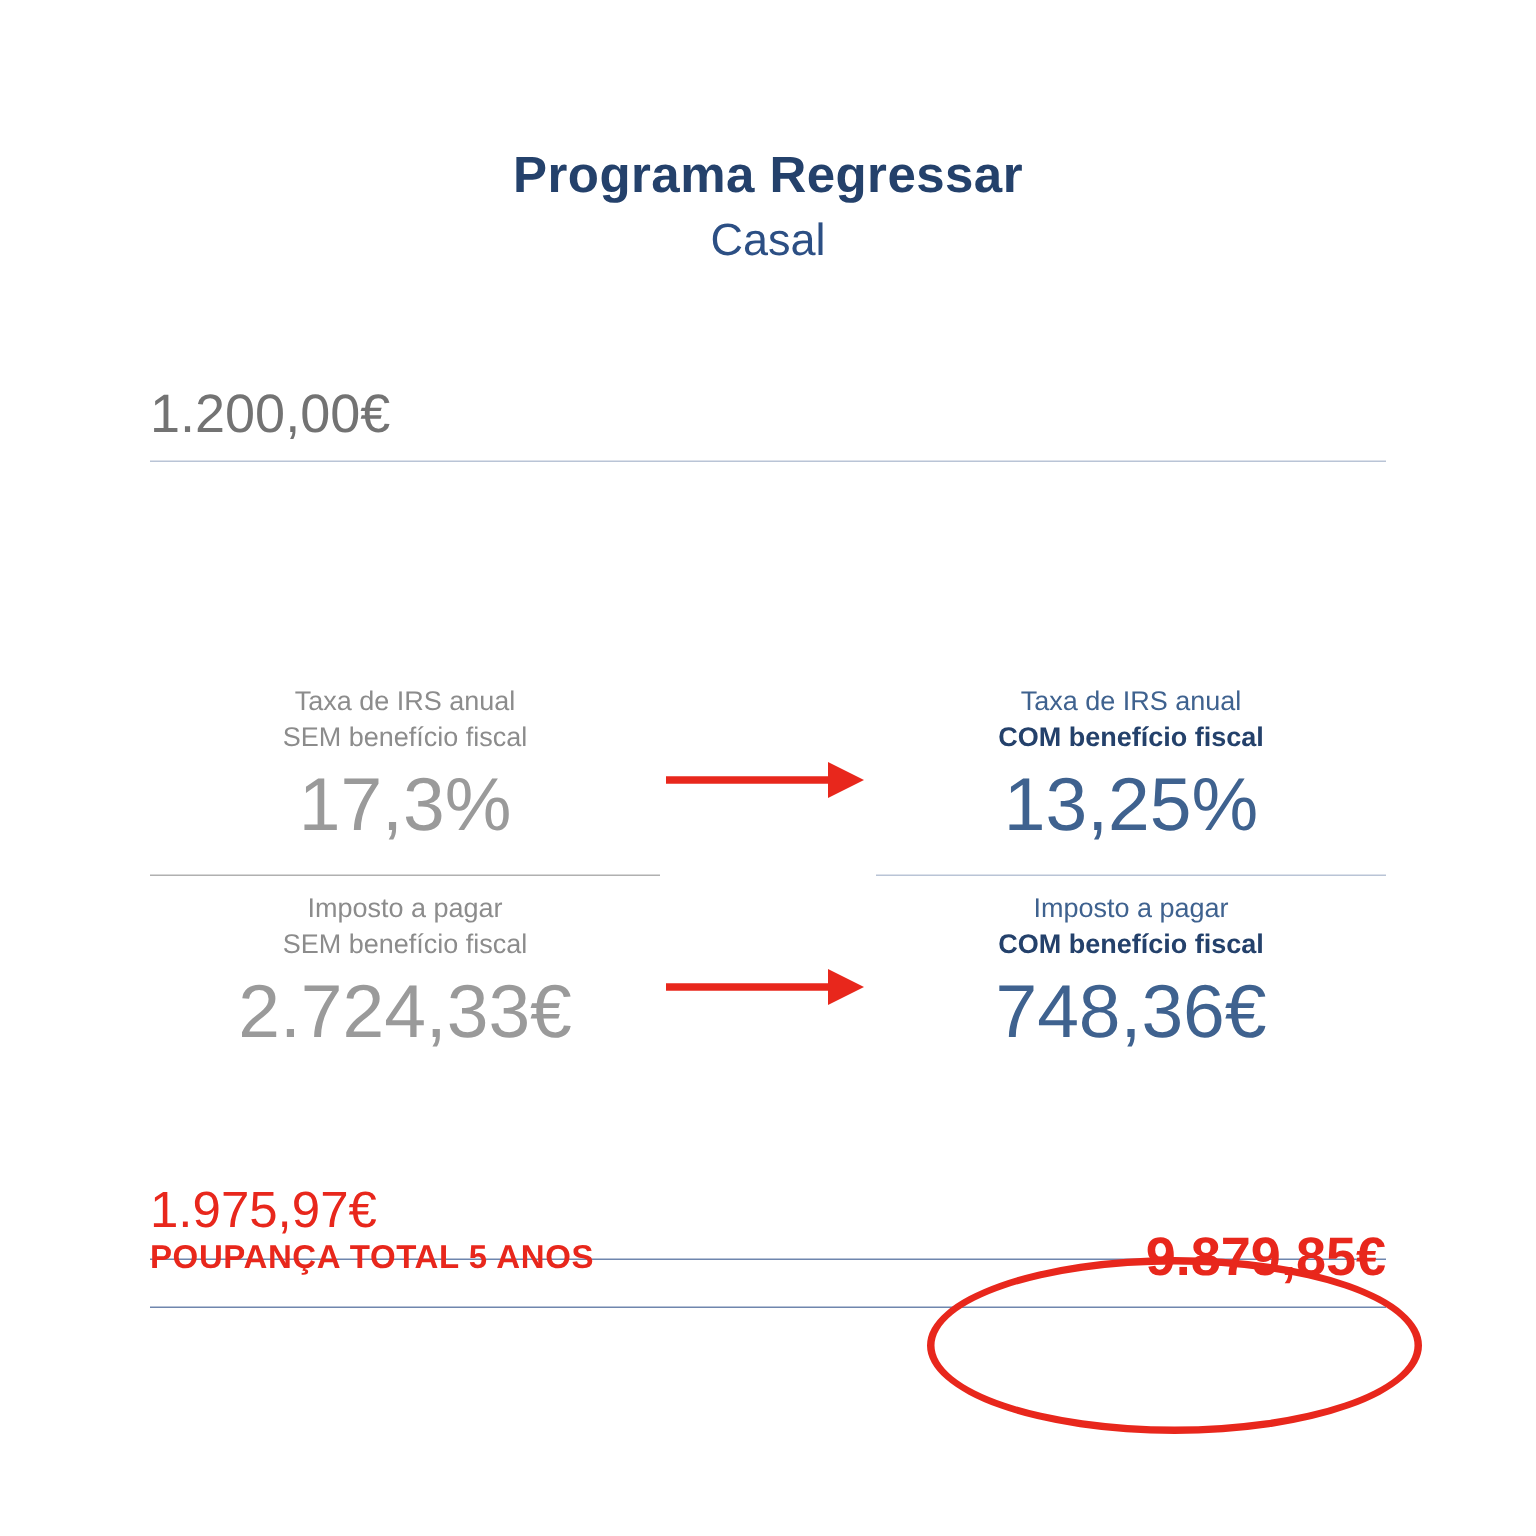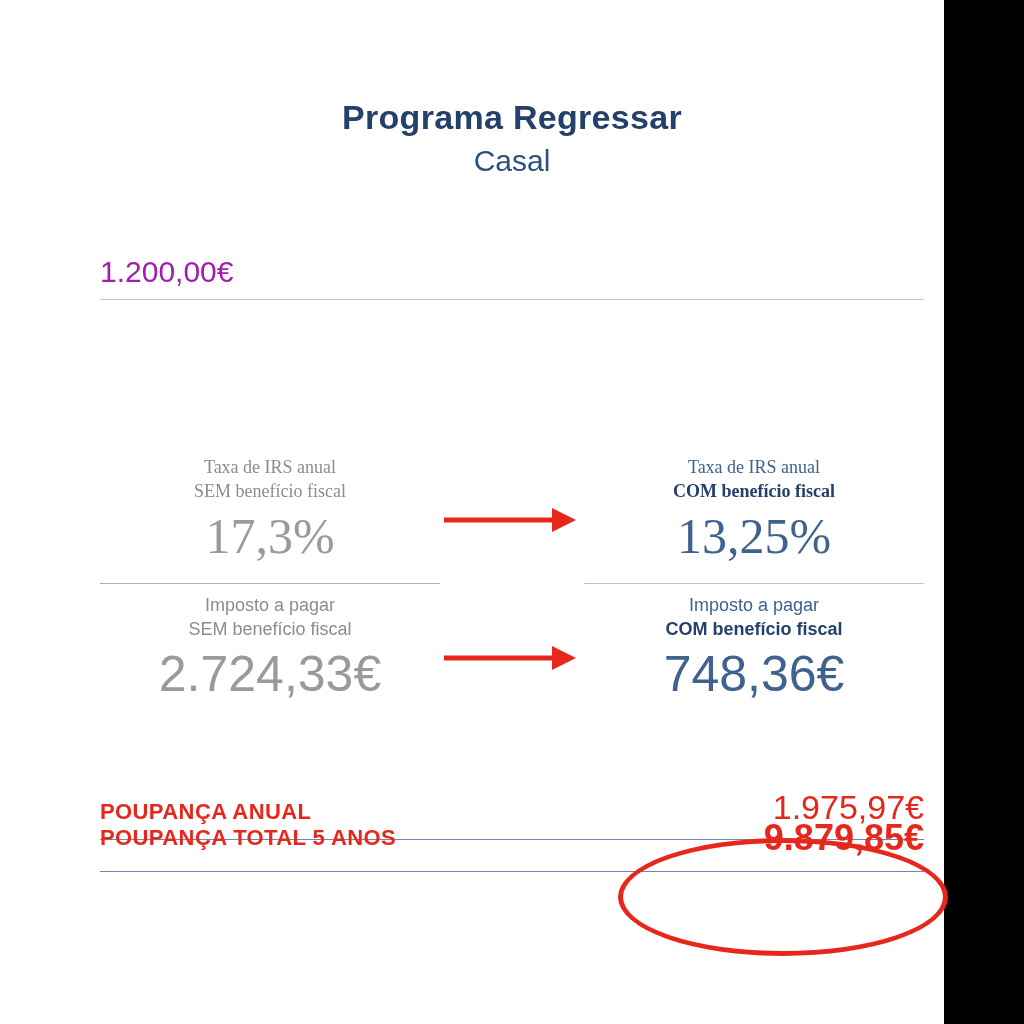--- a/index.html
+++ b/index.html
@@ -8,21 +8,21 @@
     background: #000000;
   }
   body {
     width: 1024px;
     height: 1024px;
     font-family: "Liberation Sans", sans-serif;
     overflow: hidden;
   }
   .page {
     position: relative;
-    width: 944px;
+    width: 1024px;
     height: 1024px;
     background: #ffffff;
   }
 
   
   .title-block {
     position: absolute;
     top: 98px;
     left: 0;
     width: 1024px;
@@ -54,41 +54,41 @@
     border-bottom: 1.5px solid #b9c4d6;
     padding-bottom: 10px;
   }
   .salary-row.r1 { top: 255px; }
   .salary-row.r2 { top: 333px; }
   .salary-label {
     font-size: 26px;
     color: #3f628f;
   }
   .salary-value {
-    font-size: 30px;
-    color: #a21caf;
+    font-size: 36px;
+    color: #737373;
   }
 
   
   .compare {
     position: absolute;
     top: 455px;
     left: 100px;
     width: 824px;
     height: 270px;
   }
   .col {
     position: absolute;
     width: 340px;
     text-align: center;
   }
   .col.left  { left: 0px; }
   .col.right { left: 484px; }
 
-  .block-top  { top: 0px; font-family: Liberation Serif, serif; }
+  .block-top  { top: 0px; }
   .block-bot  { top: 138px; }
 
   .cap {
     font-size: 18px;
     line-height: 1.35;
   }
   .cap .l1 { display: block; }
   .cap .l2 { display: block; font-weight: bold; }
   .cap.grey  { color: #8c8c8c; }
   .cap.grey .l2 { font-weight: normal; }
@@ -221,21 +221,20 @@
     </svg>
   </div>
   <div class="arrow a2">
     <svg width="140" height="40" viewBox="0 0 140 40">
       <line x1="4" y1="20" x2="112" y2="20" stroke="#e8271c" stroke-width="5"></line>
       <polygon points="112,8 136,20 112,32" fill="#e8271c"></polygon>
     </svg>
   </div>
 
   <div class="save-row s1">
-    <span class="save-label">POUPANÇA ANUAL</span>
     <span class="save-value">1.975,97€</span>
   </div>
 
   <div class="save-row s2">
     <span class="save-label">POUPANÇA TOTAL 5 ANOS</span>
     <span class="save-value">9.879,85€</span>
   </div>
 
   <div class="ellipse"></div>
 

